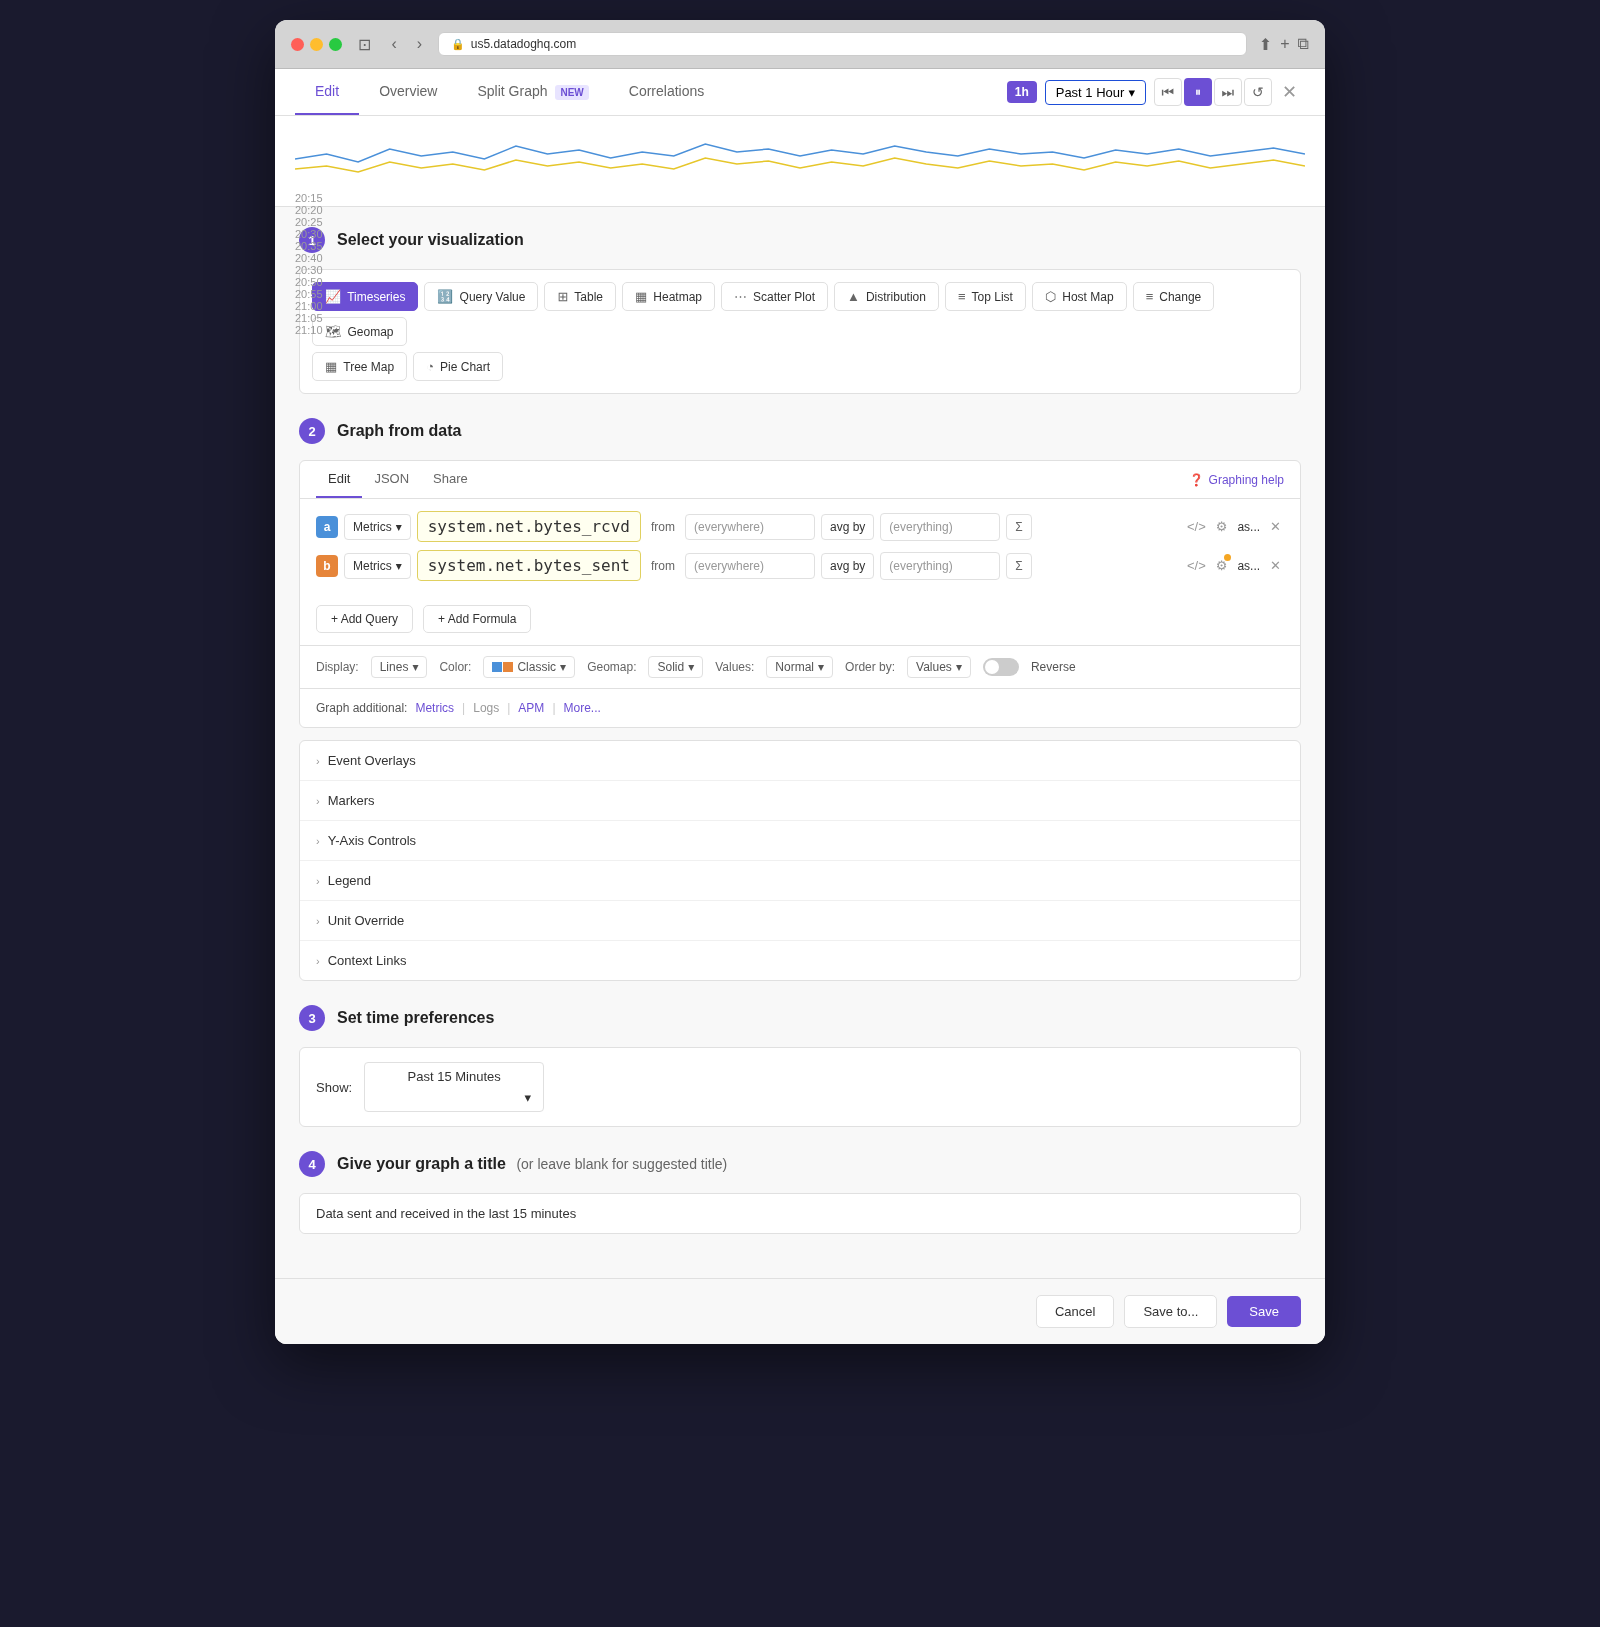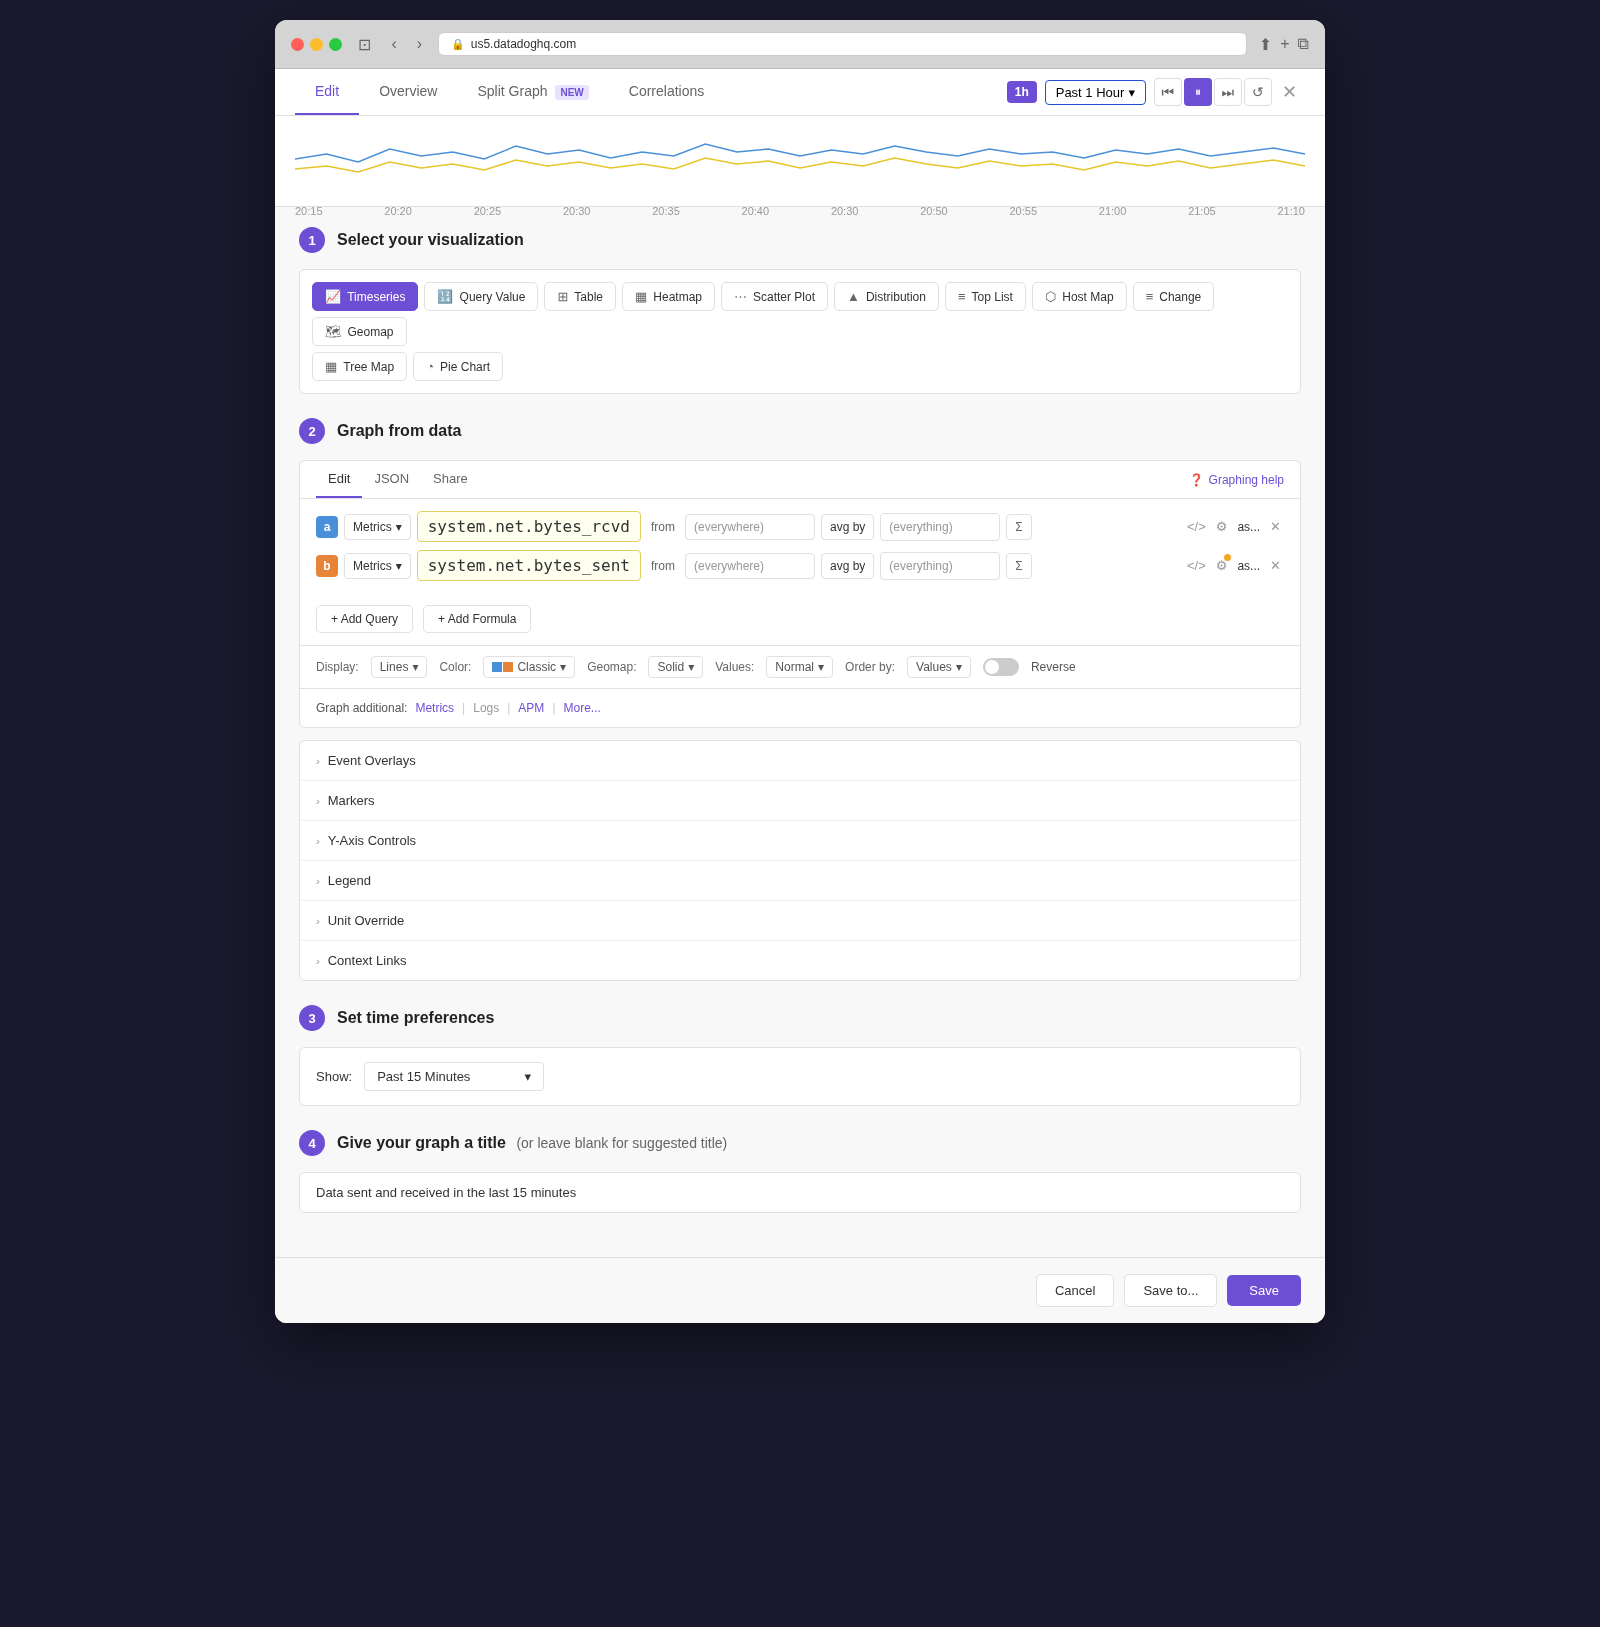--- a/index.html
+++ b/index.html
@@ -189,21 +189,22 @@
     }
     .chart-svg {
       width: 100%;
       height: 60px;
     }
     .chart-labels {
       display: flex;
       justify-content: space-between;
       font-size: 11px;
       color: #999;
-      margin-top: 18px;
+      margin-top: 5px;
+      flex-direction: column;
     }
     .chart-legend {
       display: flex;
       gap: 16px;
       font-size: 11px;
       color: #555;
       margin-top: 4px;
     }
     .legend-item {
       display: flex;
@@ -552,20 +553,21 @@
       display: flex;
       align-items: center;
       gap: 6px;
       border: 1px solid #e0e0e0;
       border-radius: 4px;
       padding: 6px 12px;
       background: white;
       cursor: pointer;
       font-size: 13px;
       min-width: 180px;
+      flex-direction: column;
     }
 
     
     .title-section {
       background: white;
       border: 1px solid #e0e0e0;
       border-radius: 6px;
       padding: 0;
     }
     .title-input {

